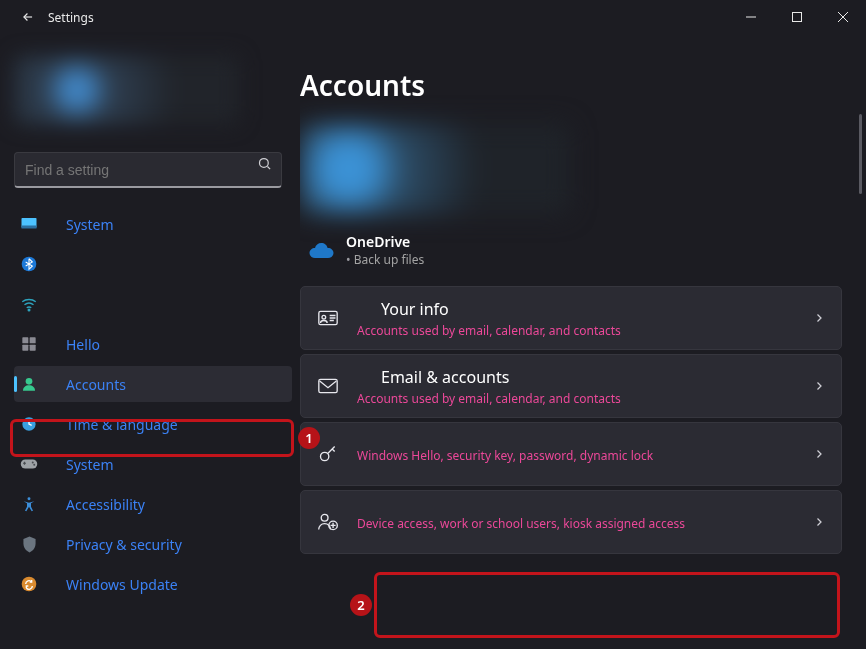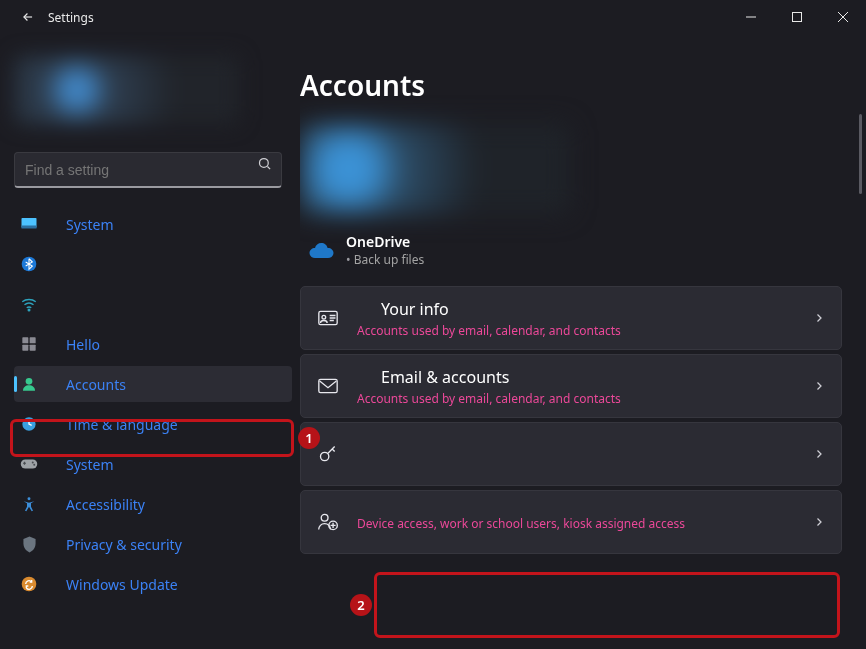--- a/index.html
+++ b/index.html
@@ -232,20 +232,21 @@
             </svg></div>
         </div>
         <div class="card">
           <div class="card-icon">
             <svg width="20" height="20" viewBox="0 0 24 24" fill="none" stroke="#e8e8ee" stroke-width="1.6">
               <circle cx="8" cy="15" r="5"></circle>
               <path d="M12 11l8-8m-3 3l3 3"></path>
             </svg>
           </div>
           <div class="card-body">
+            <div class="card-sub">Windows Hello, security key, password, dynamic lock</div>
           </div>
           <div class="chev"><svg width="12" height="12" viewBox="0 0 24 24" fill="none" stroke="currentColor" stroke-width="2.5">
               <path d="M9 5l7 7-7 7"></path>
             </svg></div>
         </div>
         <div class="card">
           <div class="card-icon">
             <svg width="22" height="20" viewBox="0 0 26 22" fill="none" stroke="#e8e8ee" stroke-width="1.6">
               <circle cx="9" cy="6" r="4"></circle>
               <path d="M2 20c0-4 3-7 7-7s7 3 7 7"></path>

